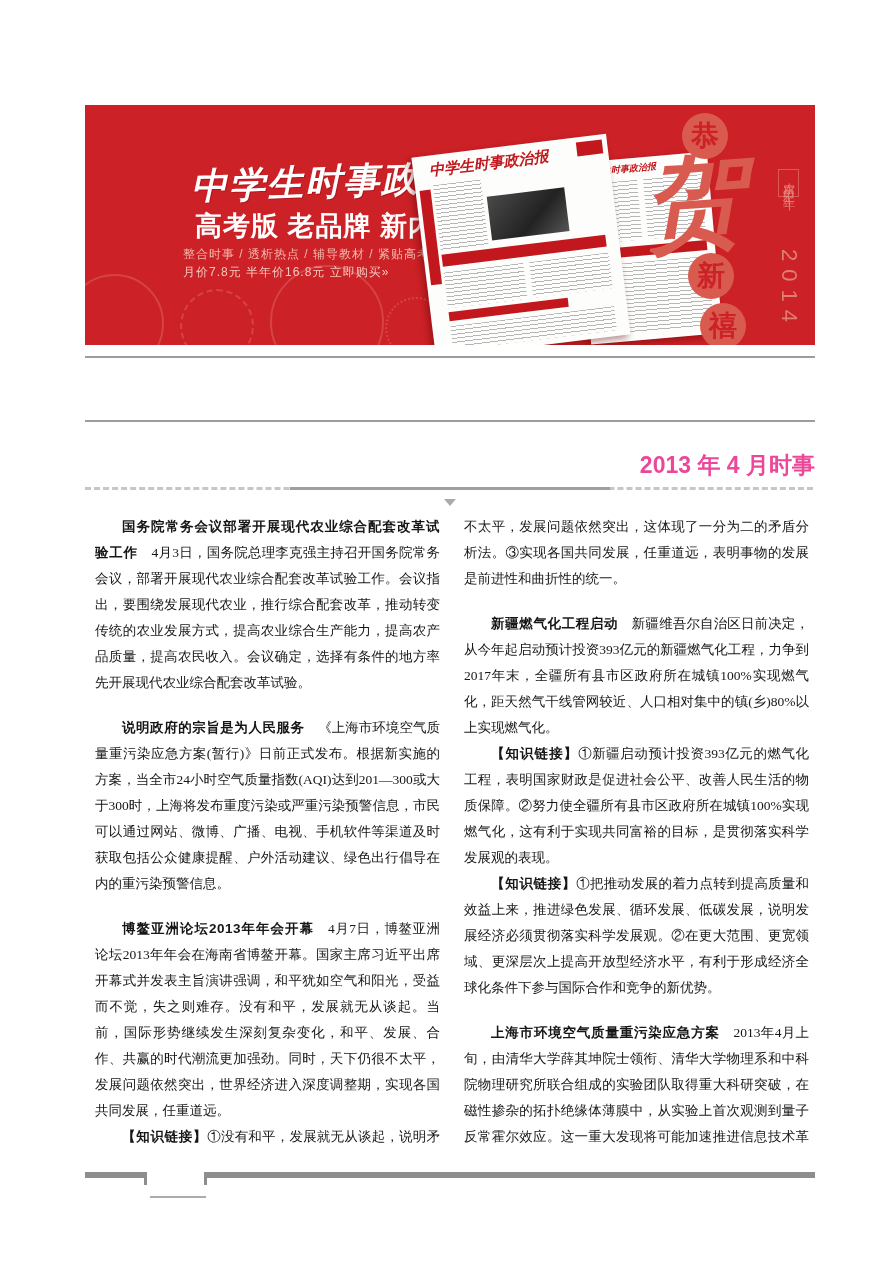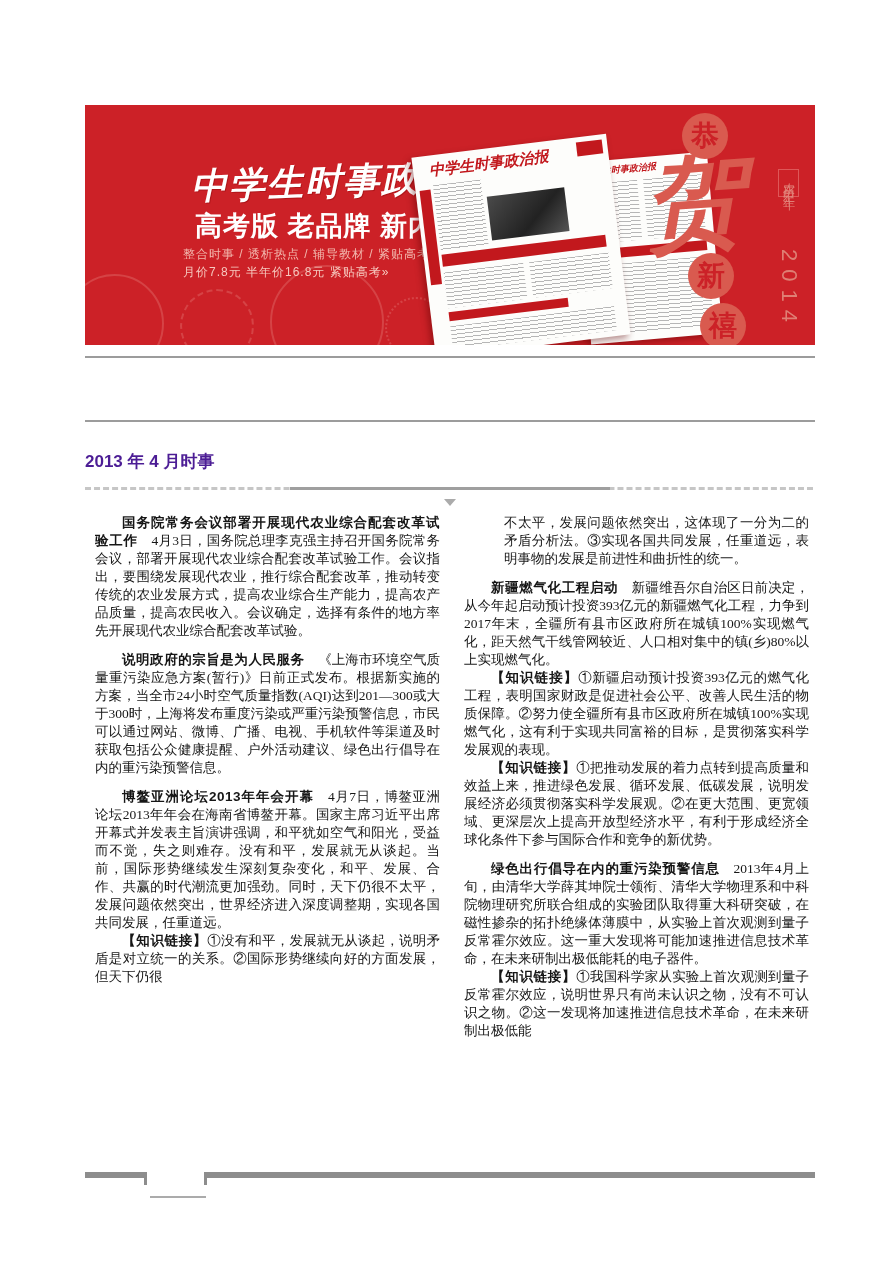--- a/index.html
+++ b/index.html
@@ -68,37 +68,37 @@
   .vyear{position:absolute;left:126px;top:142px;writing-mode:vertical-rl;
          font-family:"Liberation Sans",sans-serif;font-size:22px;letter-spacing:8px;
          color:#df7f74;}
 
   
   .rule{position:absolute;left:85px;width:730px;height:2px;background:#9c9c9c;}
   .rule-a{top:356px;} .rule-b{top:420px;}
   .main-title{position:absolute;left:85px;top:363px;width:730px;text-align:center;
               font-family:"Liberation Sans",sans-serif;font-weight:bold;font-size:31px;
               color:#0d0d0d;letter-spacing:1px;}
-  .section-title{position:absolute;left:85px;top:450px;width:730px;text-align:left;
-                 font-family:"Liberation Sans",sans-serif;font-weight:bold;font-size:17px;
-                 color:#4c1d95;}
+  .section-title{position:absolute;left:85px;top:450px;width:730px;text-align:right;
+                 font-family:"Liberation Sans",sans-serif;font-weight:bold;font-size:23px;
+                 color:#ec4899;}
   .dash-line{position:absolute;left:85px;top:487px;width:728px;height:0;
              border-top:3px dashed #c6c6c6;}
   .dash-solid{position:absolute;left:290px;top:487px;width:320px;height:3px;background:#9f9f9f;}
   .tri-wrap{position:absolute;left:85px;top:492px;width:730px;text-align:center;}
   .tri-wrap .tri{display:inline-block;width:0;height:0;border-left:6px solid transparent;
             border-right:6px solid transparent;border-top:7px solid #ababab;}
 
   
   .columns{position:absolute;left:95px;top:514px;width:714px;height:632px;
            display:flex;gap:24px;overflow:hidden;}
-  .col{width:345px;font-size:13.5px;line-height:18px;text-align:justify;color:#161616;}
+  .col{width:345px;font-size:13.5px;line-height:26px;text-align:justify;color:#161616;}
   .para{margin:0;text-indent:2em;}
-  .para.no-indent{text-indent:0;margin-left:40px;}
-  .para.gap{margin-top:11px;}
+  .para.no-indent{text-indent:0;}
+  .para.gap{margin-top:19px;}
   .para b{font-family:"Liberation Sans",sans-serif;letter-spacing:.5px;}
 
   
   .foot-bar{position:absolute;top:1172px;height:6px;background:#8d8d8d;}
   .fb-l{left:85px;width:62px;}
   .fb-r{left:204px;width:611px;}
   .foot-tick{position:absolute;top:1172px;width:3px;height:13px;background:#8d8d8d;}
   .ft-1{left:144px;} .ft-2{left:204px;}
   .foot-underline{position:absolute;left:150px;top:1196px;width:56px;height:2px;background:#ababab;}
 </style>
@@ -109,21 +109,21 @@
 
   <div class="banner">
     <div class="deco d1"></div>
     <div class="deco d2"></div>
     <div class="deco d3"></div>
     <div class="deco d4"></div>
 
     <div class="banner-logo">中学生时事政治报</div>
     <div class="banner-tagline">高考版 老品牌 新内容</div>
     <div class="banner-features">整合时事 / 透析热点 / 辅导教材 / 紧贴高考</div>
-    <div class="banner-price">月价7.8元 半年价16.8元 紧贴高考»</div>
+    <div class="banner-price">月价7.8元 半年价16.8元 立即购买»</div>
 
     <div class="paper paper-back">
       <div class="masthead small">中学生时事政治报</div>
       <div class="txt pb1"></div>
       <div class="txt pb2"></div>
       <div class="headbar3"></div>
       <div class="txt pb3"></div>
     </div>
     <div class="paper paper-front">
       <div class="masthead">中学生时事政治报</div>
@@ -161,21 +161,21 @@
         <p class="para"><b>国务院常务会议部署开展现代农业综合配套改革试验工作</b>　4月3日，国务院总理李克强主持召开国务院常务会议，部署开展现代农业综合配套改革试验工作。会议指出，要围绕发展现代农业，推行综合配套改革，推动转变传统的农业发展方式，提高农业综合生产能力，提高农产品质量，提高农民收入。会议确定，选择有条件的地方率先开展现代农业综合配套改革试验。</p>
         <p class="para gap"><b>说明政府的宗旨是为人民服务</b>　《上海市环境空气质量重污染应急方案(暂行)》日前正式发布。根据新实施的方案，当全市24小时空气质量指数(AQI)达到201—300或大于300时，上海将发布重度污染或严重污染预警信息，市民可以通过网站、微博、广播、电视、手机软件等渠道及时获取包括公众健康提醒、户外活动建议、绿色出行倡导在内的重污染预警信息。</p>
         <p class="para gap"><b>博鳌亚洲论坛2013年年会开幕</b>　4月7日，博鳌亚洲论坛2013年年会在海南省博鳌开幕。国家主席习近平出席开幕式并发表主旨演讲强调，和平犹如空气和阳光，受益而不觉，失之则难存。没有和平，发展就无从谈起。当前，国际形势继续发生深刻复杂变化，和平、发展、合作、共赢的时代潮流更加强劲。同时，天下仍很不太平，发展问题依然突出，世界经济进入深度调整期，实现各国共同发展，任重道远。</p>
         <p class="para"><b>【知识链接】</b>①没有和平，发展就无从谈起，说明矛盾是对立统一的关系。②国际形势继续向好的方面发展，但天下仍很</p>
       </div>
     <div class="col">
         <p class="para no-indent">不太平，发展问题依然突出，这体现了一分为二的矛盾分析法。③实现各国共同发展，任重道远，表明事物的发展是前进性和曲折性的统一。</p>
         <p class="para gap"><b>新疆燃气化工程启动</b>　新疆维吾尔自治区日前决定，从今年起启动预计投资393亿元的新疆燃气化工程，力争到2017年末，全疆所有县市区政府所在城镇100%实现燃气化，距天然气干线管网较近、人口相对集中的镇(乡)80%以上实现燃气化。</p>
         <p class="para"><b>【知识链接】</b>①新疆启动预计投资393亿元的燃气化工程，表明国家财政是促进社会公平、改善人民生活的物质保障。②努力使全疆所有县市区政府所在城镇100%实现燃气化，这有利于实现共同富裕的目标，是贯彻落实科学发展观的表现。</p>
         <p class="para"><b>【知识链接】</b>①把推动发展的着力点转到提高质量和效益上来，推进绿色发展、循环发展、低碳发展，说明发展经济必须贯彻落实科学发展观。②在更大范围、更宽领域、更深层次上提高开放型经济水平，有利于形成经济全球化条件下参与国际合作和竞争的新优势。</p>
-        <p class="para gap"><b>绿色出行倡导在内的重污染预警信息</b>　2013年4月上旬，由清华大学薛其坤院士领衔、清华大学物理系和中科院物理研究所联合组成的实验团队取得重大科研突破，在磁性掺杂的拓扑绝缘体薄膜中，从实验上首次观测到量子反常霍尔效应。这一重大发现将可能加速推进信息技术革命，在未来研制出极低能耗的电子器件。</p>
+        <p class="para gap"><b>上海市环境空气质量重污染应急方案</b>　2013年4月上旬，由清华大学薛其坤院士领衔、清华大学物理系和中科院物理研究所联合组成的实验团队取得重大科研突破，在磁性掺杂的拓扑绝缘体薄膜中，从实验上首次观测到量子反常霍尔效应。这一重大发现将可能加速推进信息技术革命，在未来研制出极低能耗的电子器件。</p>
         <p class="para"><b>【知识链接】</b>①我国科学家从实验上首次观测到量子反常霍尔效应，说明世界只有尚未认识之物，没有不可认识之物。②这一发现将加速推进信息技术革命，在未来研制出极低能</p>
       </div>
   </div>
 
   <div class="foot-bar fb-l"></div>
   <div class="foot-bar fb-r"></div>
   <div class="foot-tick ft-1"></div>
   <div class="foot-tick ft-2"></div>
   <div class="foot-underline"></div>
 </div>

